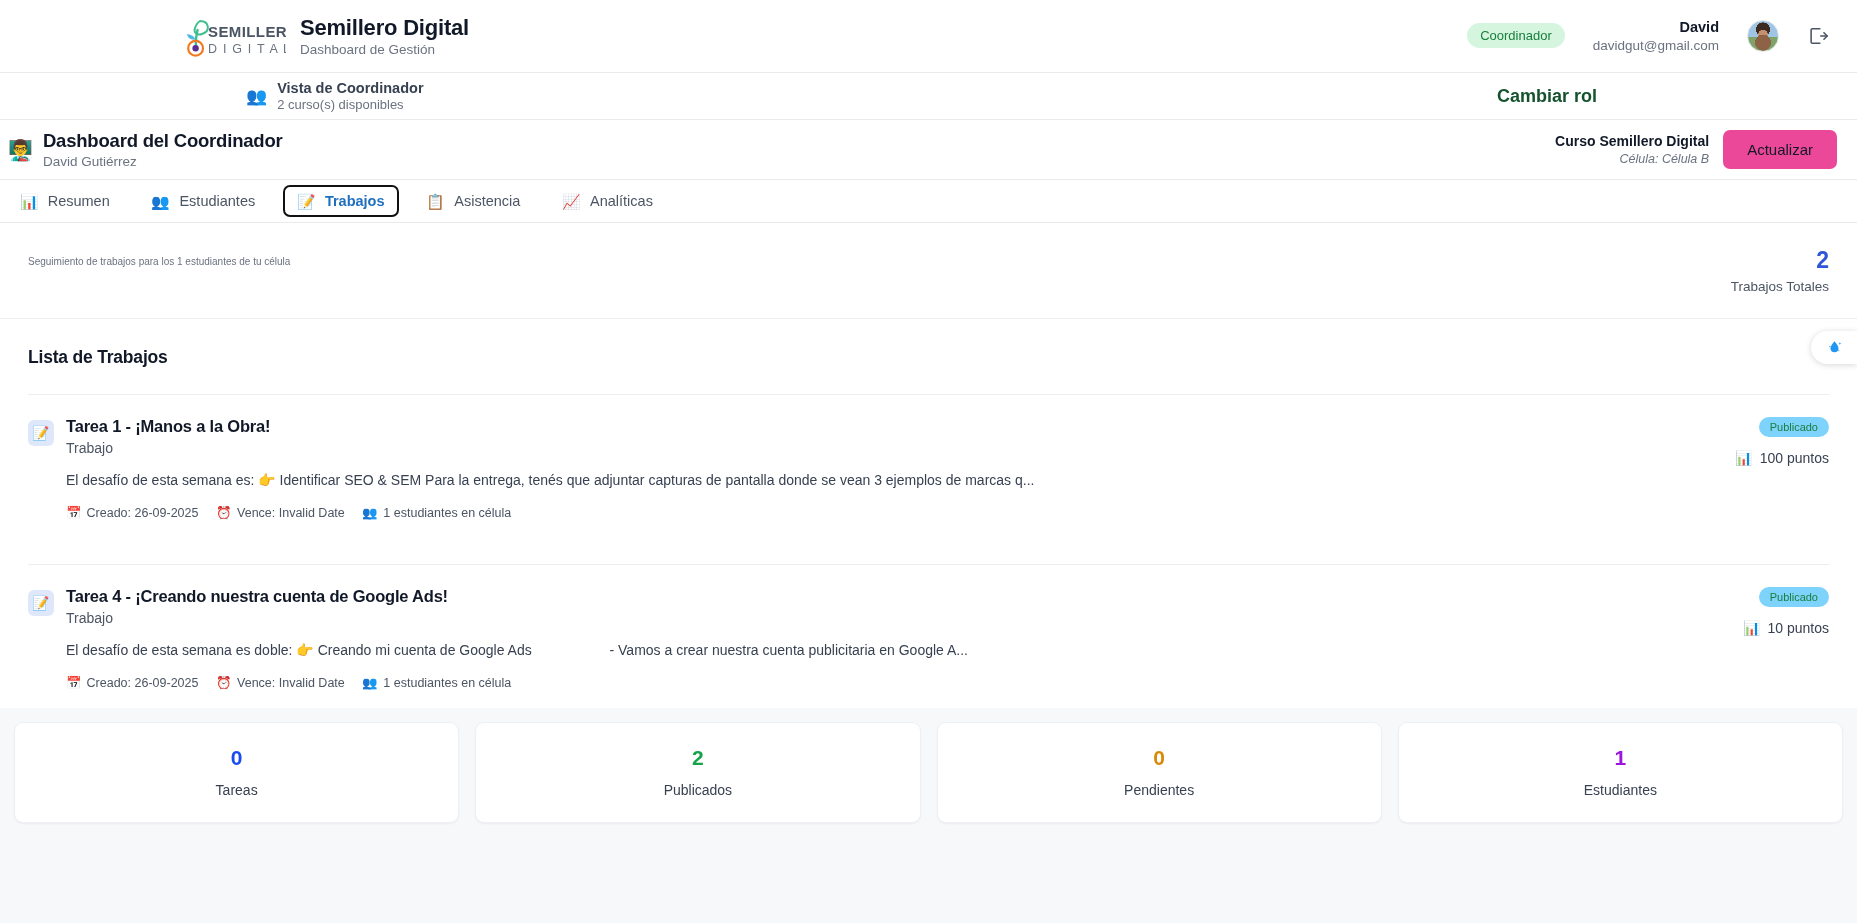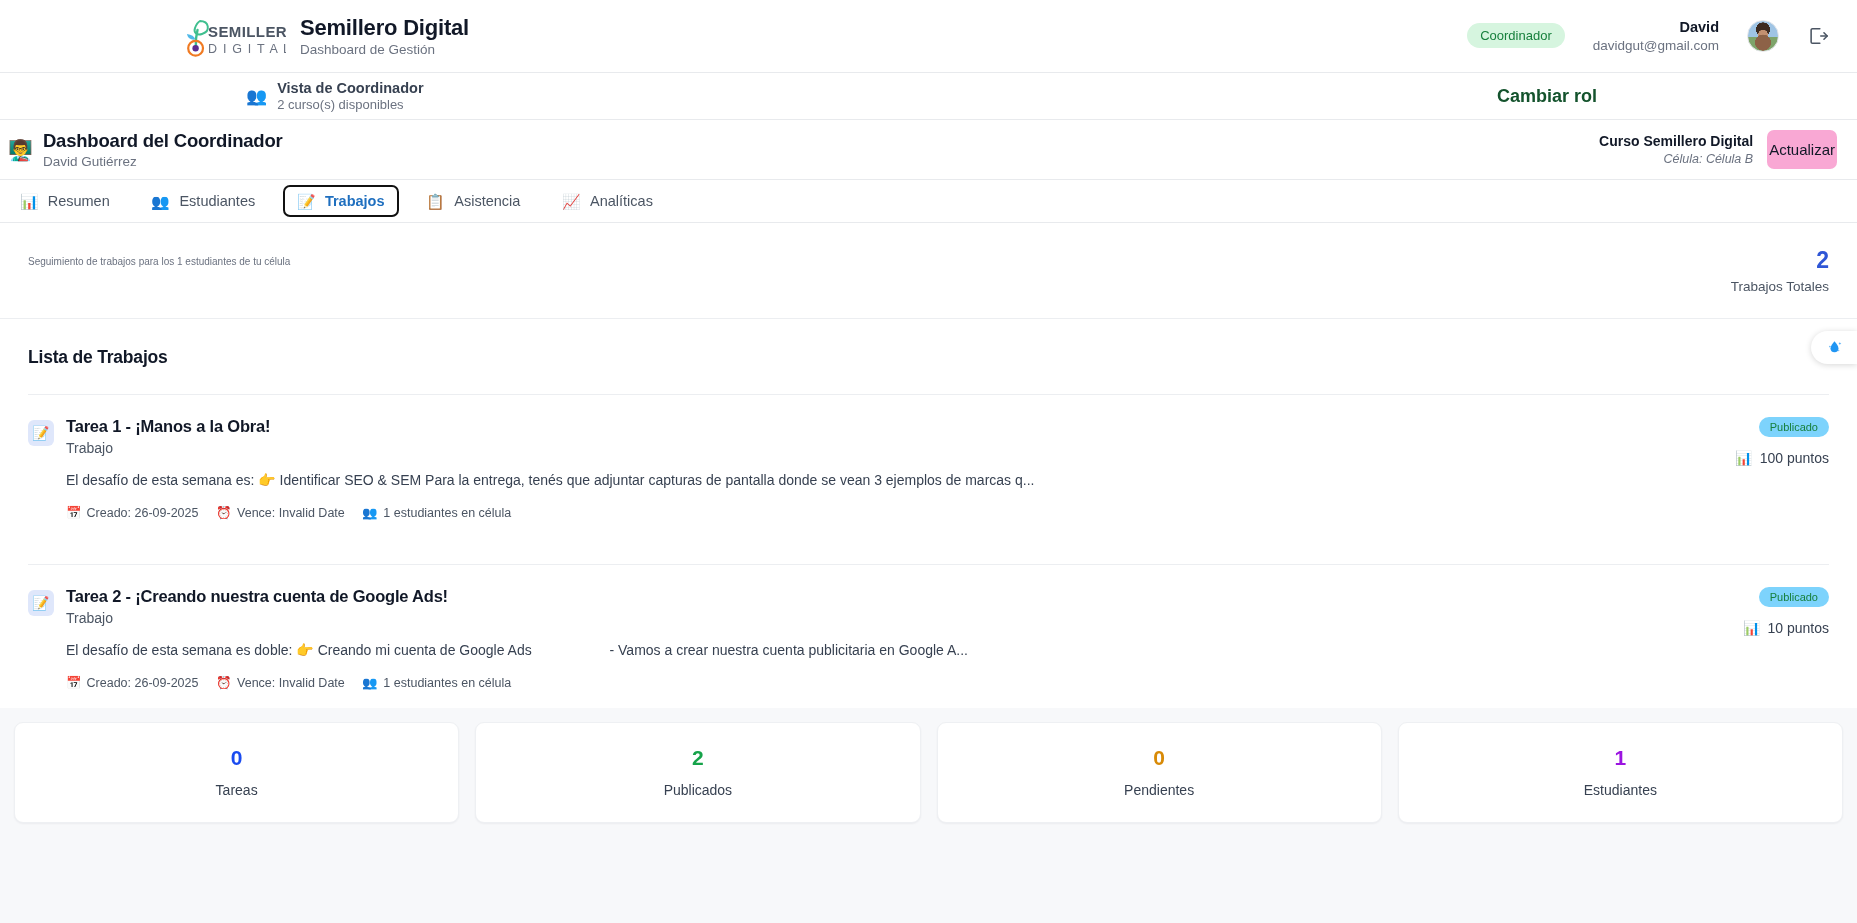--- a/index.html
+++ b/index.html
@@ -83,22 +83,22 @@
   }
   .dash-emoji { font-size: 20px; margin: 0 10px 0 4px; }
   .dash-txt { line-height: 1.3; }
   .dash-title { font-size: 18.5px; font-weight: bold; color: #111827; letter-spacing: -0.2px;}
   .dash-sub { font-size: 13.5px; color: #6b7280; }
   .dash-right { margin-left: auto; display: flex; align-items: center; gap: 14px; }
   .course-block { text-align: right; line-height: 1.35; }
   .course-name { font-size: 14px; font-weight: bold; color: #111827; }
   .course-cell { font-size: 12.5px; color: #6b7280; font-style: italic; }
   .refresh-btn {
-    background: #f9a8d4; border: none; border-radius: 7px;
-    font-size: 15px; color: #111827; padding: 11px 2px; cursor: pointer;
+    background: #ec4899; border: none; border-radius: 7px;
+    font-size: 15px; color: #111827; padding: 11px 24px; cursor: pointer;
     font-family: inherit;
   }
 
   
   .tabs {
     height: 43px;
     background: #ffffff;
     border-bottom: 1px solid #e8eaed;
     display: flex; align-items: center;
     padding-left: 6px; gap: 14px;
@@ -324,21 +324,21 @@
       <div class="job-points">
         <span>📊</span>
         <span>100 puntos</span>
       </div>
     </div>
   </div>
 
   <div class="job-row">
     <div class="job-ico">📝</div>
     <div class="job-body">
-      <div class="job-title">Tarea 2 - ¡Creando nuestra cuenta de Google Ads!</div>
+      <div class="job-title">Tarea 4 - ¡Creando nuestra cuenta de Google Ads!</div>
       <div class="job-type">Trabajo</div>
       <div class="job-desc">El desafío de esta semana es doble: 👉 Creando mi cuenta de Google Ads                    - Vamos a crear nuestra cuenta publicitaria en Google A...</div>
       <div class="job-meta">
         <span>
           <span>📅</span>
           <span>Creado: 26-09-2025</span>
         </span>
         <span>
           <span>⏰</span>
           <span>Vence: Invalid Date</span>

